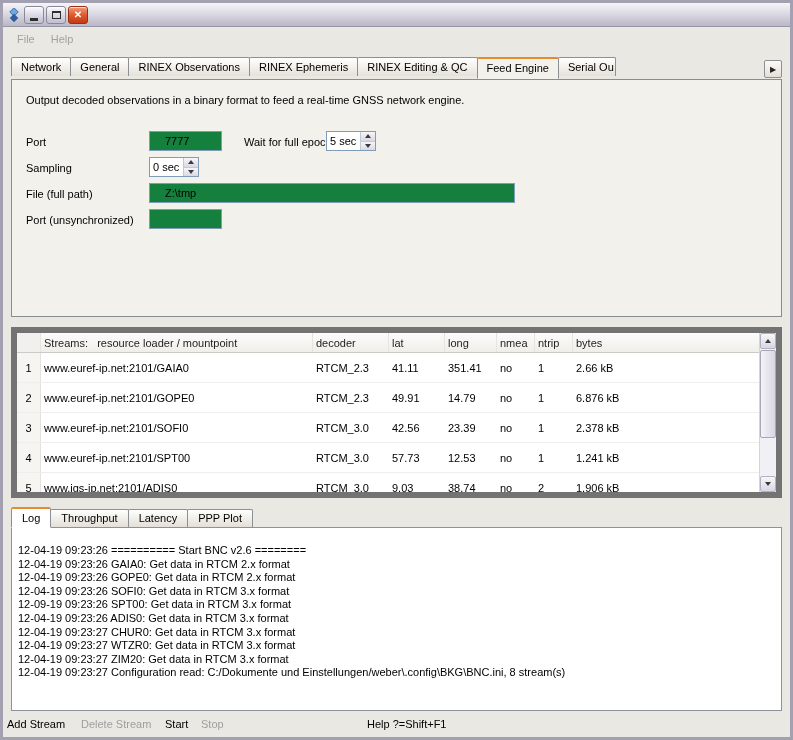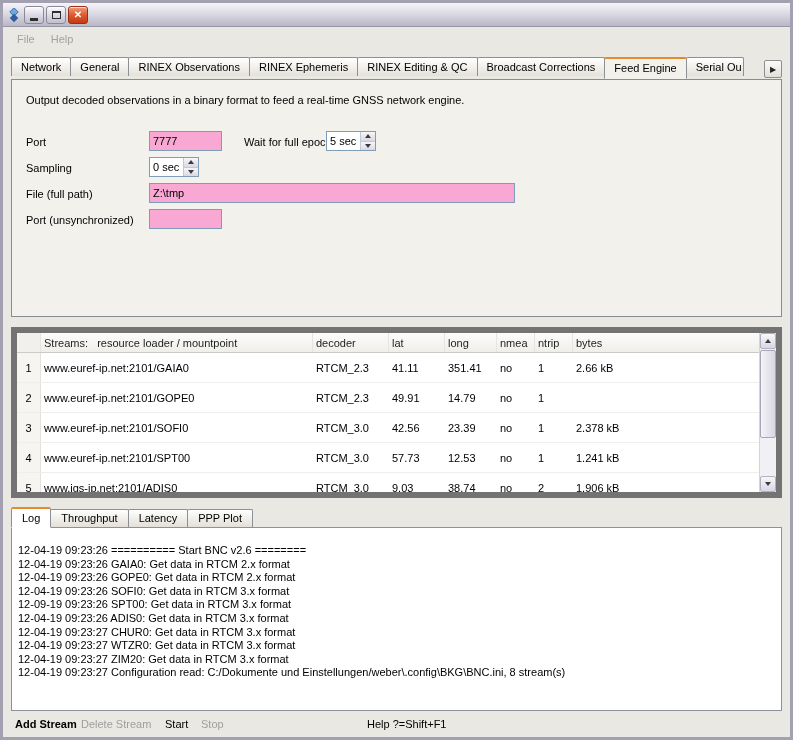--- a/index.html
+++ b/index.html
@@ -36,22 +36,22 @@
   .tab.selected{height:22px;line-height:19px;background:#F2F1EC;border-top:2px solid #E68A2E;
     position:relative;z-index:3;margin-bottom:-1px;border-bottom:1px solid #F2F1EC;}
   .tab.truncated{max-width:58px;}
   .tabscroll{position:absolute;right:0;bottom:1px;width:18px;height:18px;border:1px solid #8C8F94;
     background:linear-gradient(180deg,#FBFAF7 0%,#E2E0D8 100%);display:flex;align-items:center;justify-content:center;
     font-size:8px;color:#222;border-radius:2px;}
   
   .panel{position:relative;margin:0 8px;height:238px;border:1px solid #898C95;background:#F2F1EC;z-index:1;}
   .desc{position:absolute;left:14px;top:14px;}
   .flabel{position:absolute;white-space:nowrap;}
-  .tinput{position:absolute;height:20px;border:1px solid #7F9DB9;background:#f9a8d4;
-    font-family:"Liberation Sans",sans-serif;font-size:11px;padding:0 3px;margin:0;}
+  .tinput{position:absolute;height:20px;border:1px solid #7F9DB9;background:#15803d;
+    font-family:"Liberation Sans",sans-serif;font-size:11px;padding:0 15px;margin:0;}
   .spin{position:absolute;height:20px;border:1px solid #7F9DB9;background:#fff;display:flex;}
   .spin .val{flex:1;padding:3px 0 0 3px;white-space:nowrap;overflow:hidden;}
   .spin .btns{width:15px;border-left:1px solid #BCC9D8;display:flex;flex-direction:column;}
   .spin .sb{flex:1;display:flex;align-items:center;justify-content:center;
     background:linear-gradient(180deg,#F7F6FA 0%,#DAD8E3 100%);border-bottom:1px solid #C8C6D2;}
   .spin .sb:last-child{border-bottom:none;}
   .arr-up{width:0;height:0;border-left:3px solid transparent;border-right:3px solid transparent;border-bottom:4px solid #3B3B3B;}
   .arr-down{width:0;height:0;border-left:3px solid transparent;border-right:3px solid transparent;border-top:4px solid #3B3B3B;}
   
   .streams{position:relative;margin:10px 8px 0;height:171px;border:6px solid #737373;background:#fff;overflow:hidden;}
@@ -119,21 +119,20 @@
     <span class="menuitem">File</span>
     <span class="menuitem">Help</span>
   </div>
 
   <div class="tabbar">
     <span class="tab">Network</span>
     <span class="tab">General</span>
     <span class="tab">RINEX Observations</span>
     <span class="tab">RINEX Ephemeris</span>
     <span class="tab">RINEX Editing &amp; QC</span>
-    <span class="tab">Broadcast Corrections</span>
     <span class="tab selected">Feed Engine</span>
     <span class="tab truncated">Serial Ou</span>
     <span class="tabscroll">
         <span>▶</span>
       </span>
   </div>
 
   <div class="panel">
     <div class="desc">Output decoded observations in a binary format to feed a real-time GNSS network engine.</div>
 
@@ -195,20 +194,21 @@
       <span class="c c-bytes">2.66 kB</span>
     </div>
     <div class="trow">
       <span class="c c-num">2</span>
       <span class="c c-mount">www.euref-ip.net:2101/GOPE0</span>
       <span class="c c-dec">RTCM_2.3</span>
       <span class="c c-lat">49.91</span>
       <span class="c c-long">14.79</span>
       <span class="c c-nmea">no</span>
       <span class="c c-ntrip">1</span>
+      <span class="c c-bytes">6.876 kB</span>
     </div>
     <div class="trow">
       <span class="c c-num">3</span>
       <span class="c c-mount">www.euref-ip.net:2101/SOFI0</span>
       <span class="c c-dec">RTCM_3.0</span>
       <span class="c c-lat">42.56</span>
       <span class="c c-long">23.39</span>
       <span class="c c-nmea">no</span>
       <span class="c c-ntrip">1</span>
       <span class="c c-bytes">2.378 kB</span>
@@ -259,20 +259,20 @@
     <div class="logline">12-04-19 09:23:26 SOFI0: Get data in RTCM 3.x format</div>
     <div class="logline">12-09-19 09:23:26 SPT00: Get data in RTCM 3.x format</div>
     <div class="logline">12-04-19 09:23:26 ADIS0: Get data in RTCM 3.x format</div>
     <div class="logline">12-04-19 09:23:27 CHUR0: Get data in RTCM 3.x format</div>
     <div class="logline">12-04-19 09:23:27 WTZR0: Get data in RTCM 3.x format</div>
     <div class="logline">12-04-19 09:23:27 ZIM20: Get data in RTCM 3.x format</div>
     <div class="logline">12-04-19 09:23:27 Configuration read: C:/Dokumente und Einstellungen/weber\.config\BKG\BNC.ini, 8 stream(s)</div>
   </div>
 
   <div class="bottombar">
-    <span class="bb" style="left:12px;font-weight:bold;">Add Stream</span>
+    <span class="bb" style="left:4px;">Add Stream</span>
     <span class="bb disabled" style="left:78px;">Delete Stream</span>
     <span class="bb" style="left:162px;">Start</span>
     <span class="bb disabled" style="left:198px;">Stop</span>
     <span class="bb" style="left:364px;">Help ?=Shift+F1</span>
   </div>
 
 </div>
 
 </body></html>

